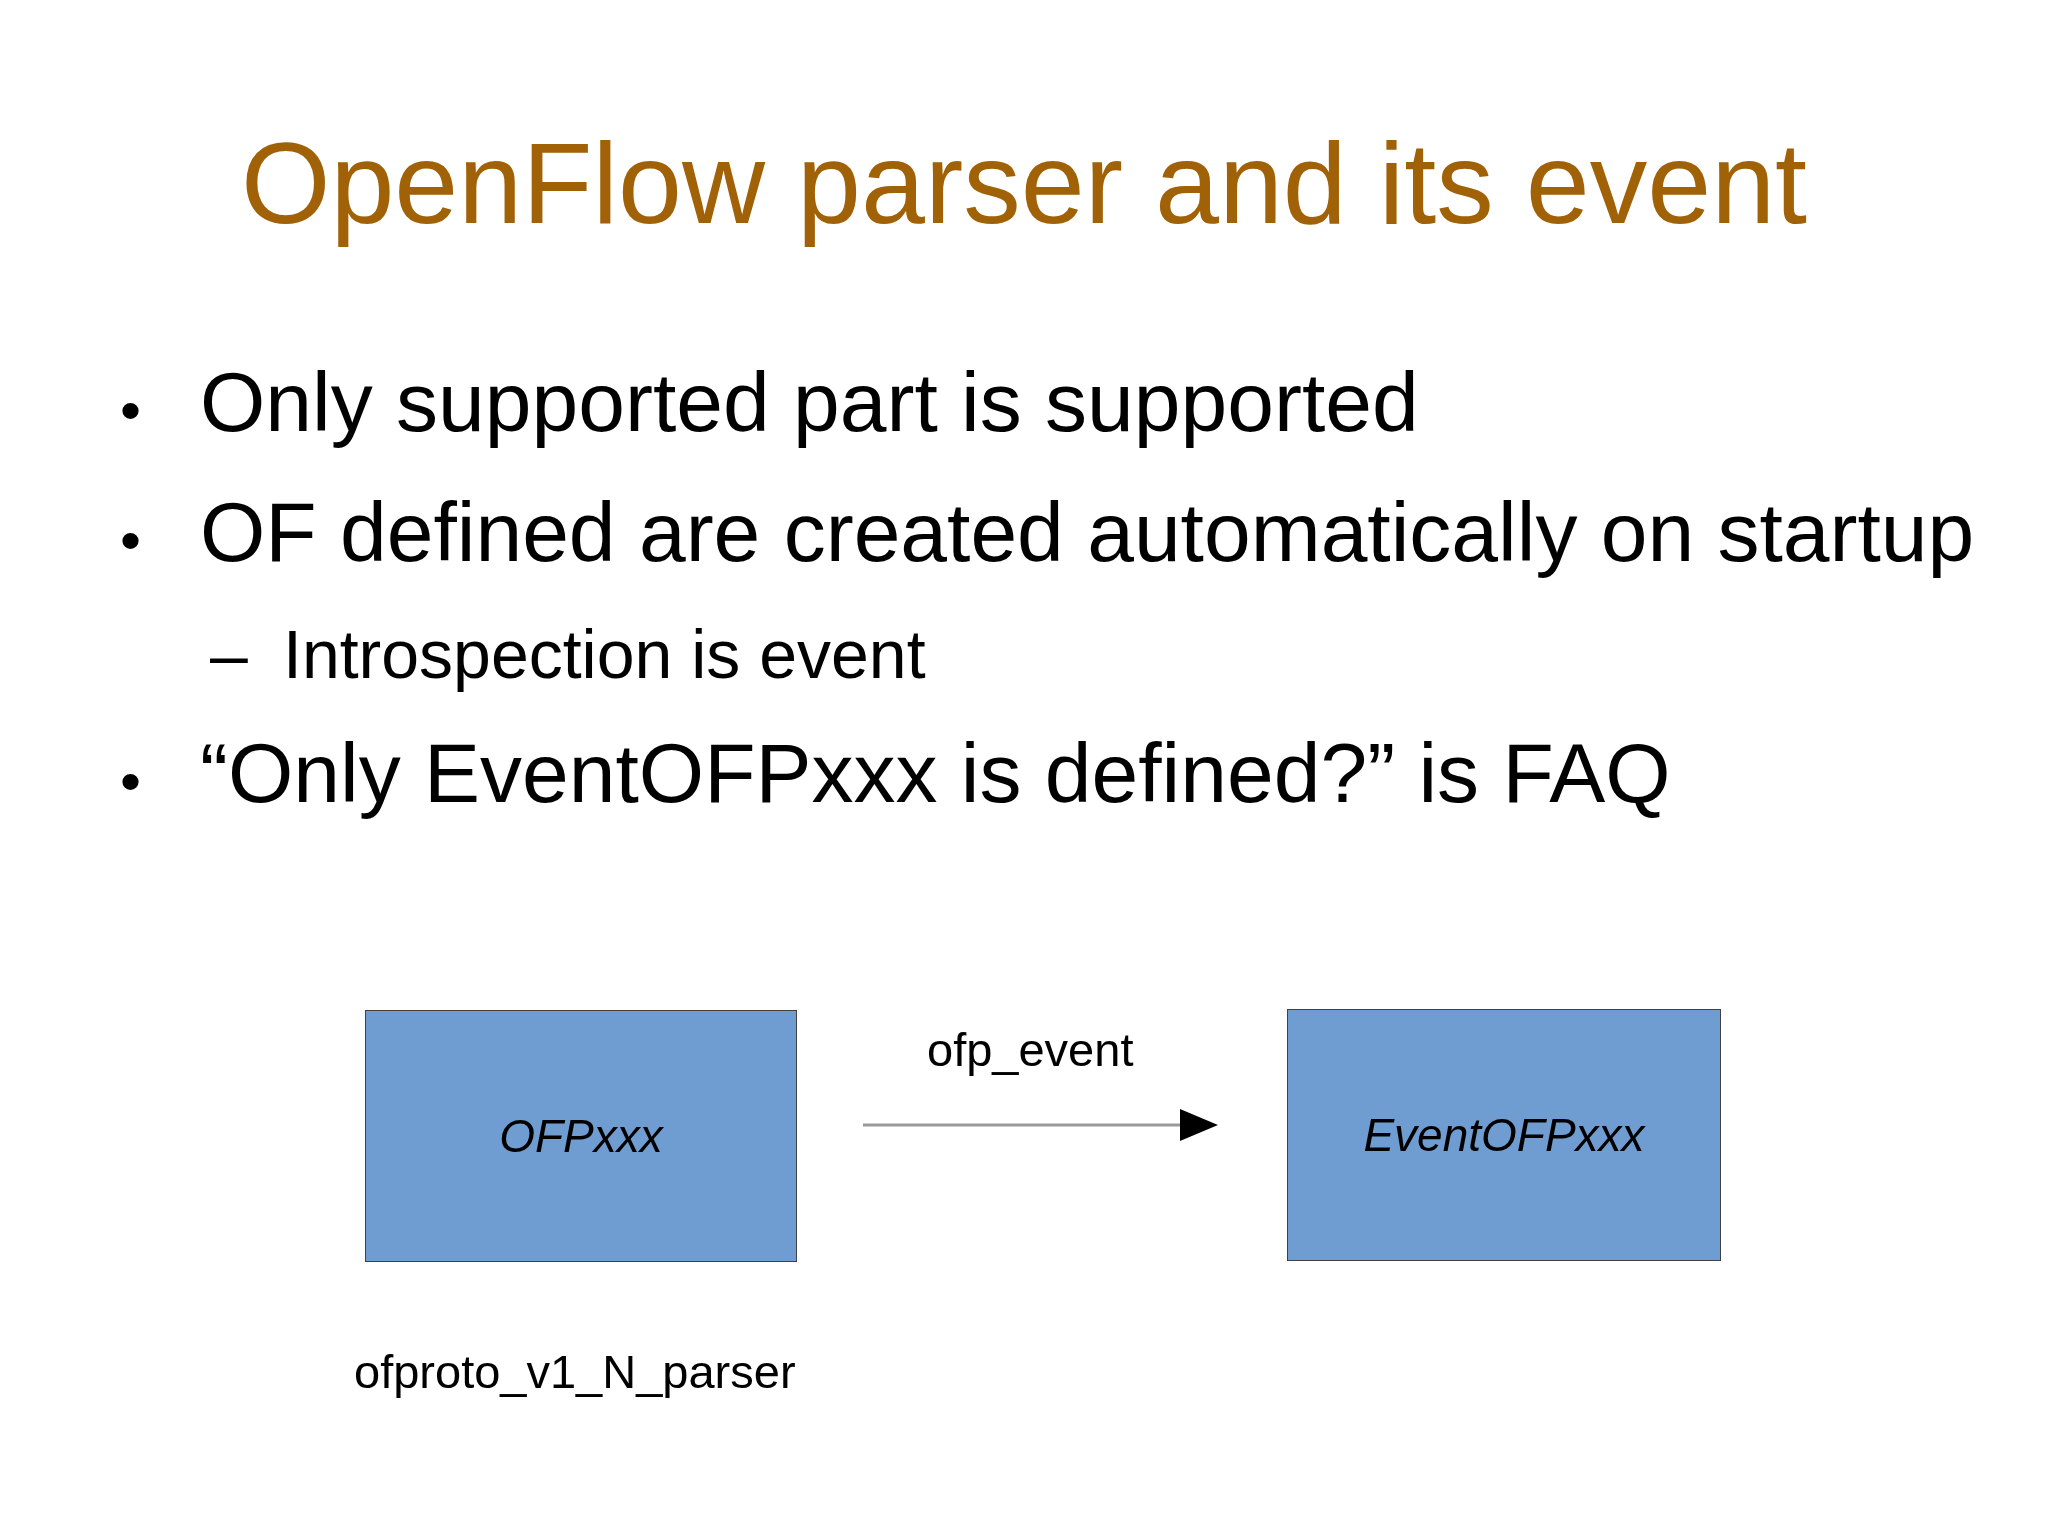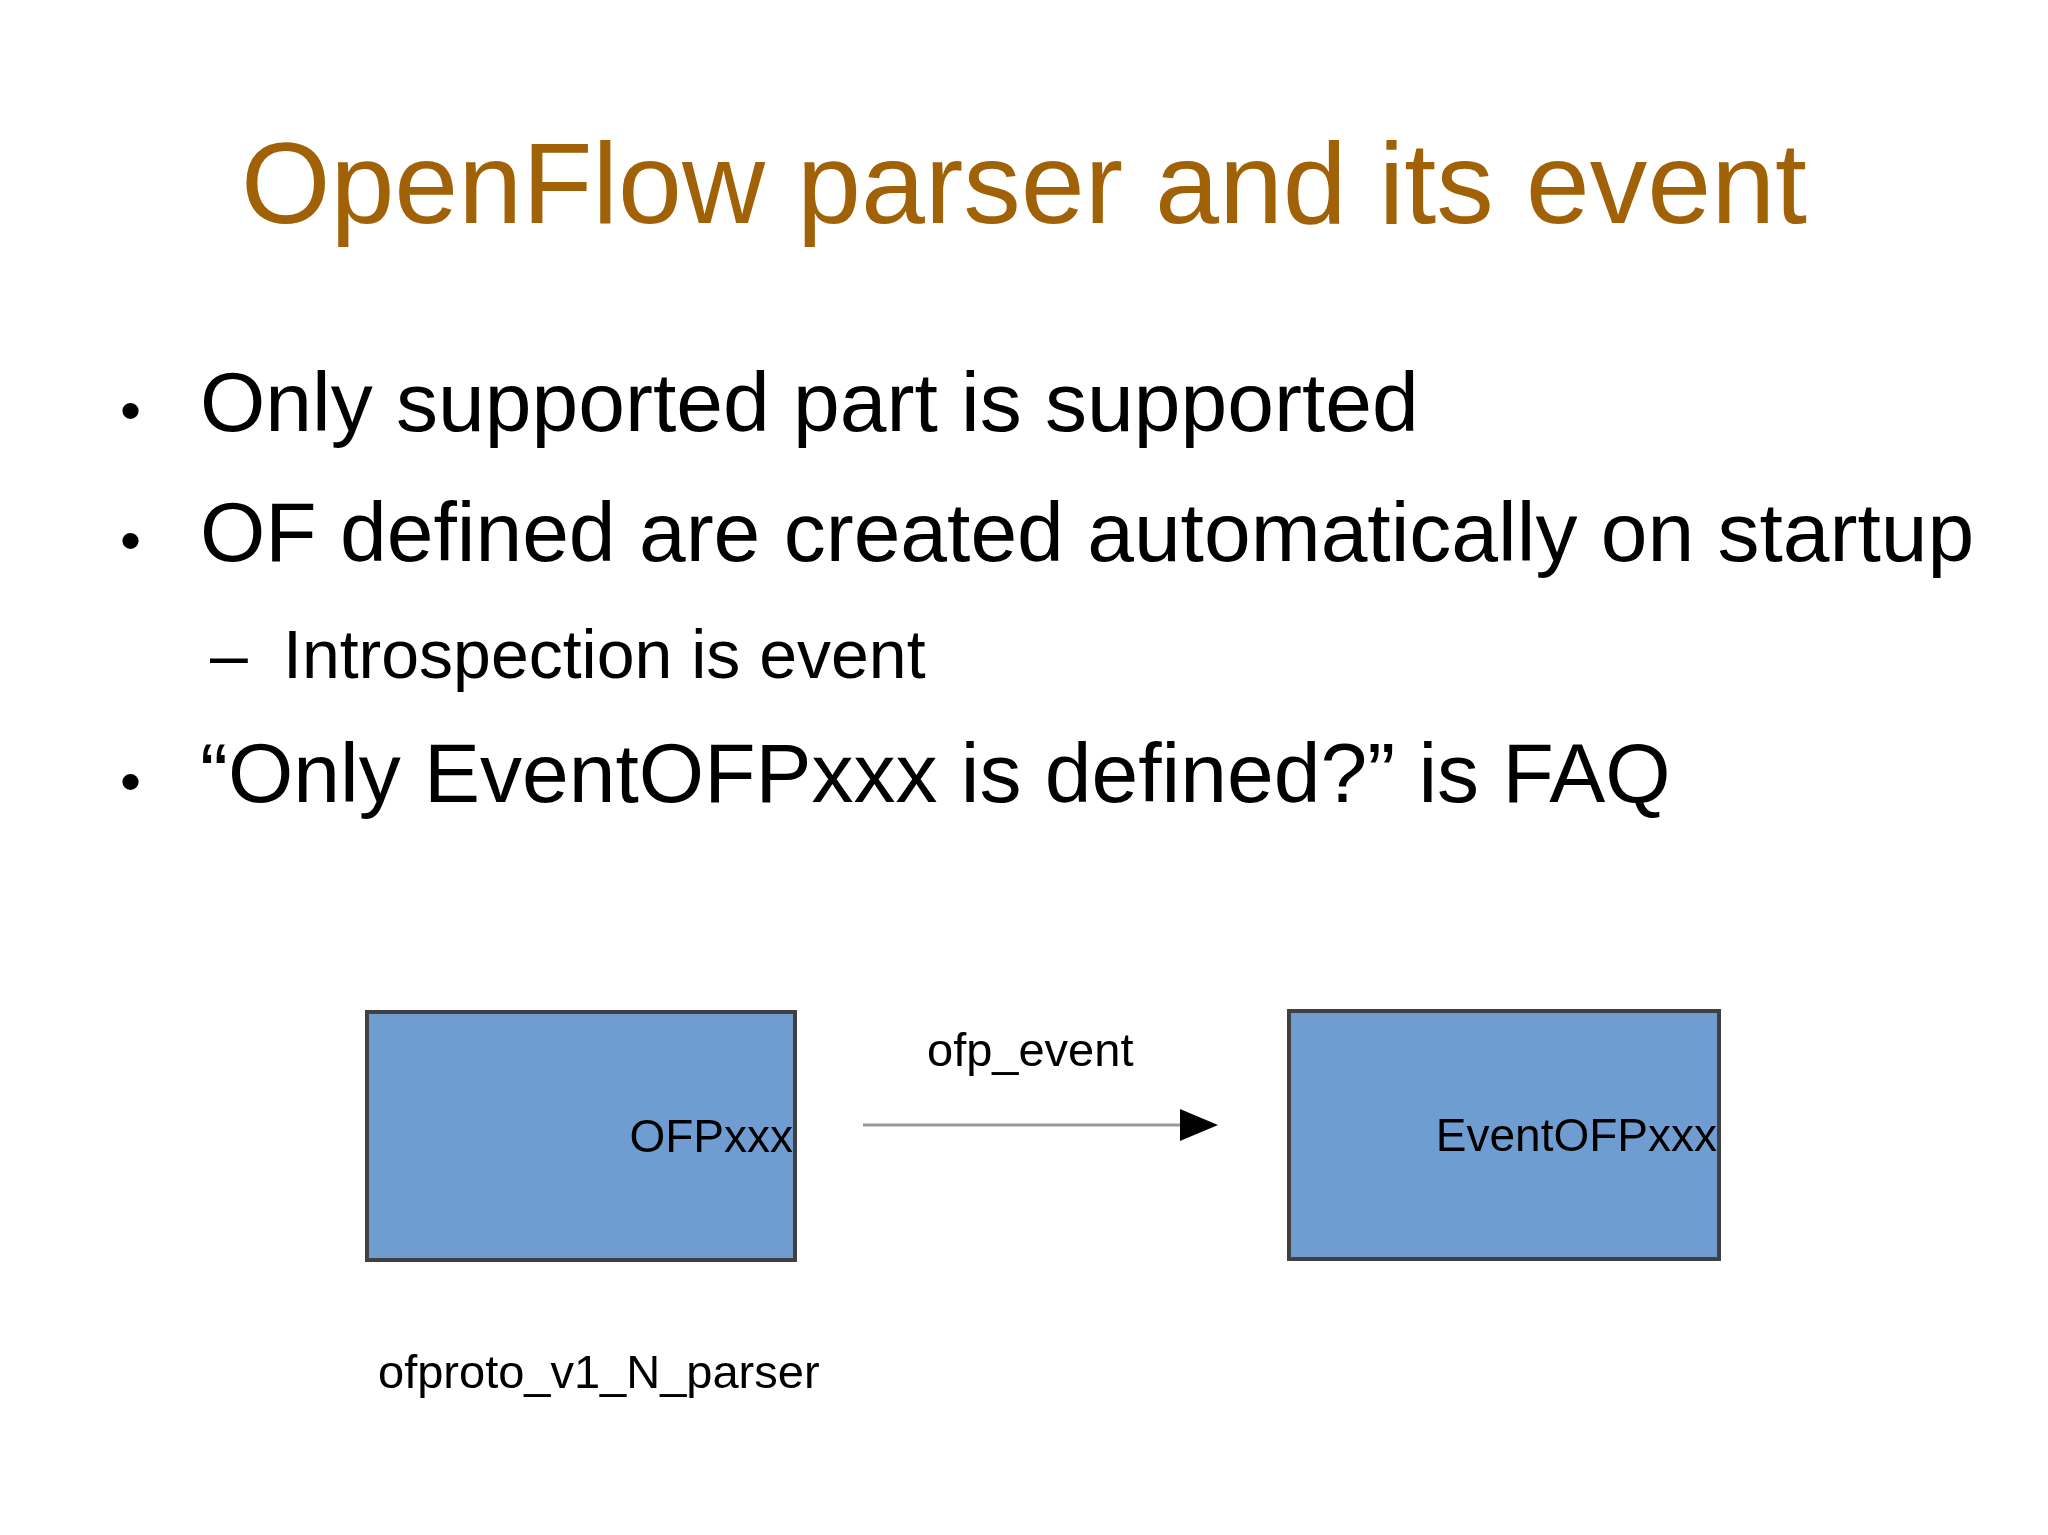--- a/index.html
+++ b/index.html
@@ -60,27 +60,28 @@
   .row-2 { top: 482px; }
   .row-3 { top: 614px; }
   .row-4 { top: 723px; }
 
   
   .diagram { position: absolute; inset: 0; }
 
   .dbox {
     position: absolute;
     background: #6F9DD1;
-    border: 4px solid #404040;
+    border: 1px solid #404040;
     box-sizing: border-box;
     display: flex;
     align-items: center;
-    justify-content: flex-end;
+    justify-content: center;
     font-size: 46px;
     color: #000000;
+    font-style: italic;
   }
   .dbox.src {
     left: 365px;
     top: 1010px;
     width: 432px;
     height: 252px;
   }
   .dbox.dst {
     left: 1287px;
     top: 1009px;
@@ -105,21 +106,20 @@
     white-space: nowrap;
   }
 
   .caption {
     position: absolute;
     left: 354px;
     top: 1344px;
     font-size: 47px;
     line-height: 1.2;
     white-space: nowrap;
-    margin-left: 24px;
   }
 </style>
 </head>
 <body>
 
 <div class="slide">
 
   <div class="title">OpenFlow parser and its event</div>
 
   <div>

